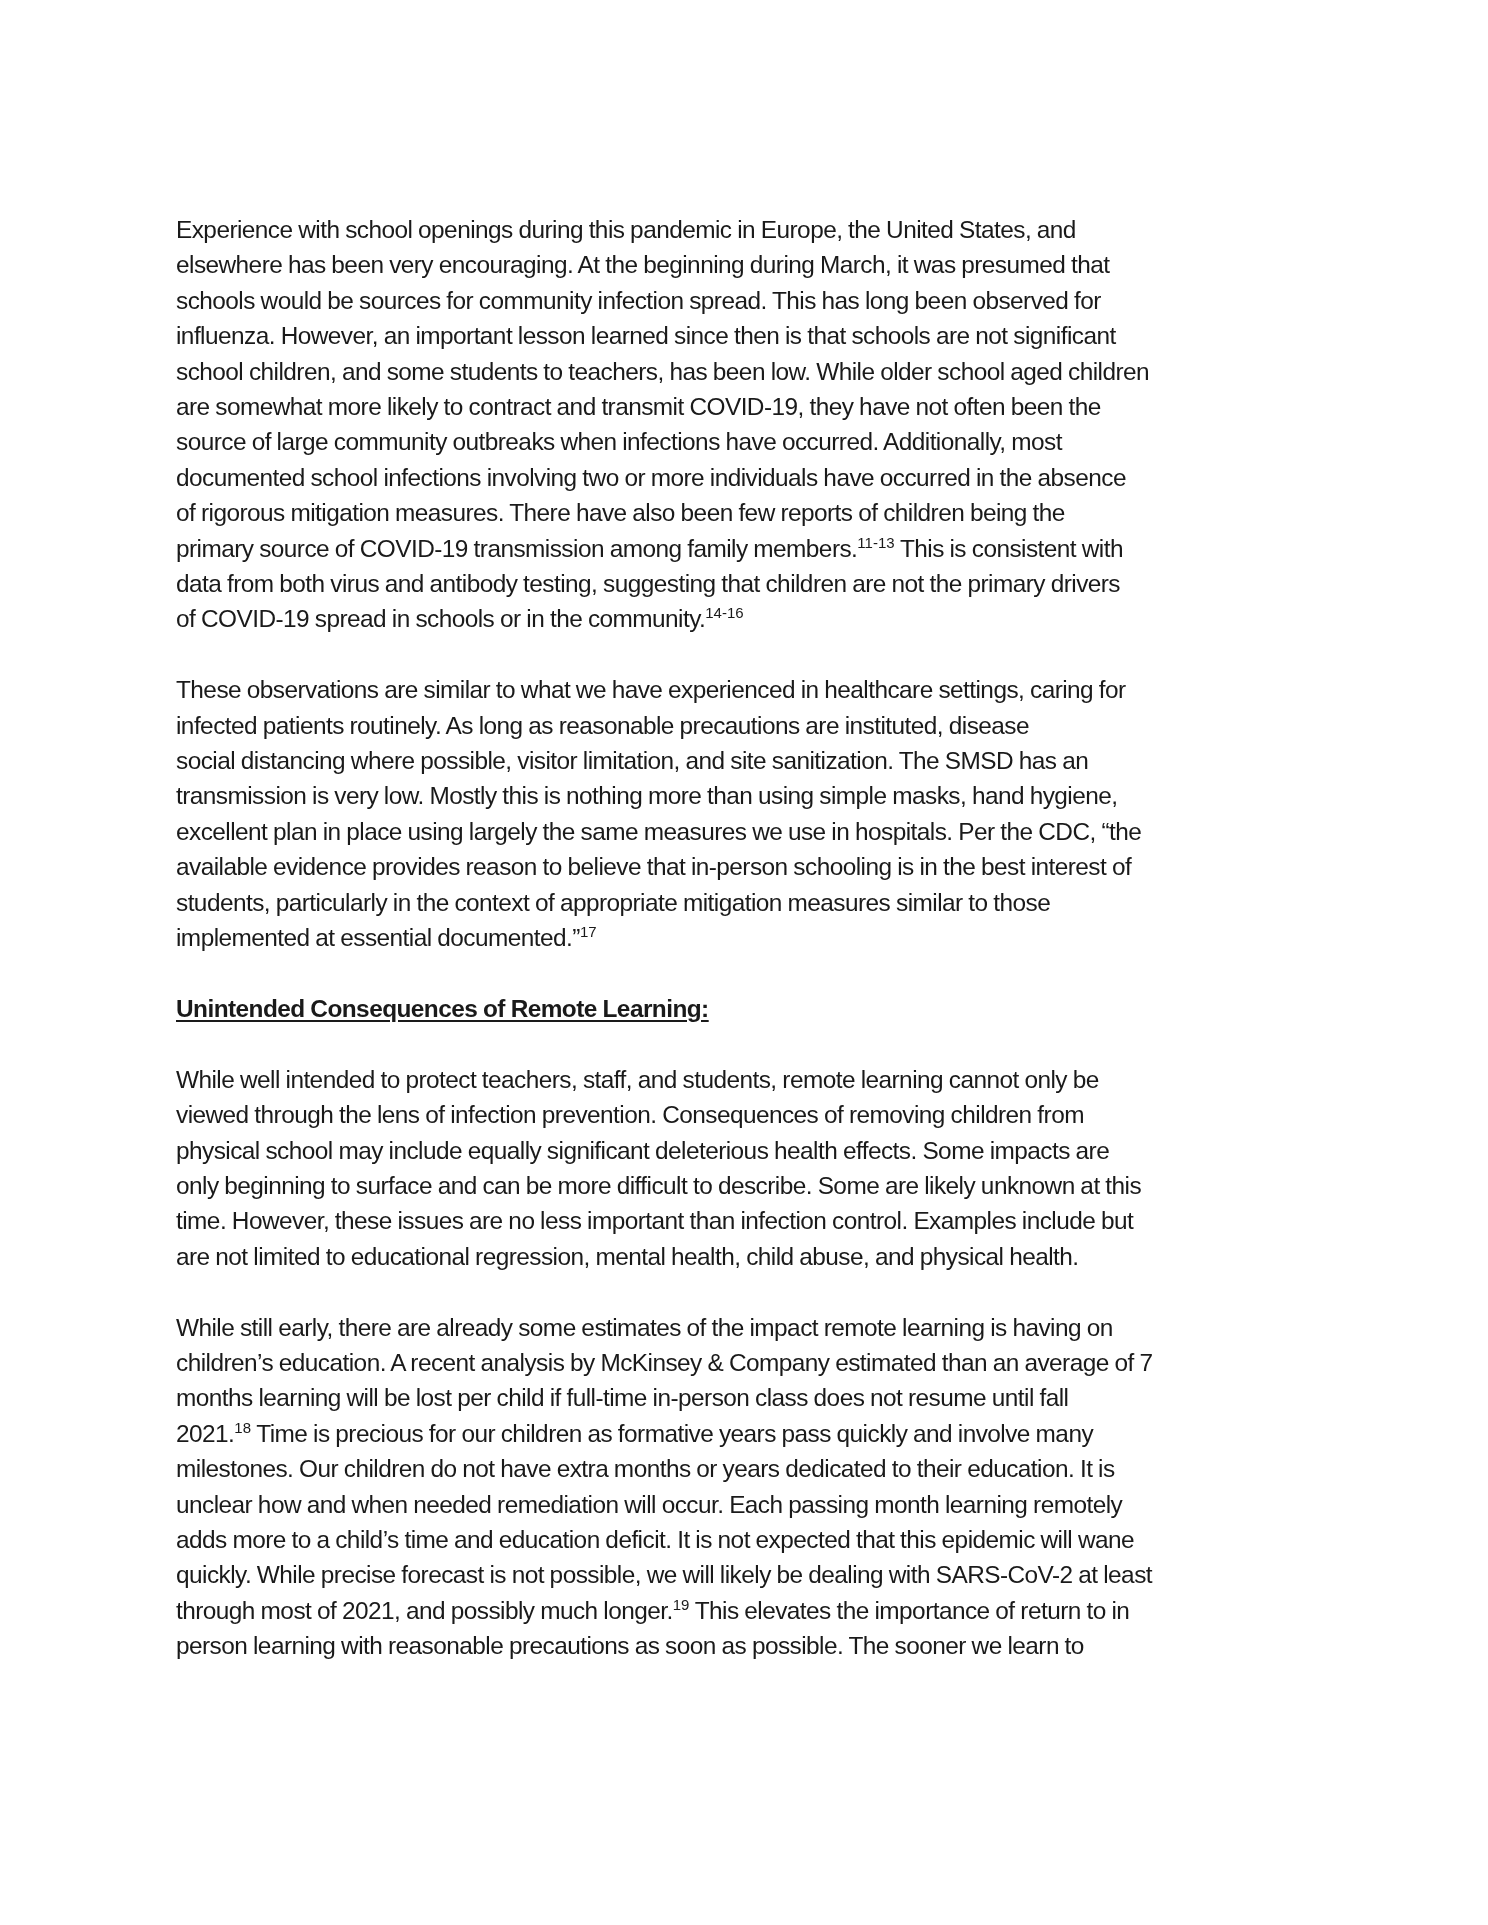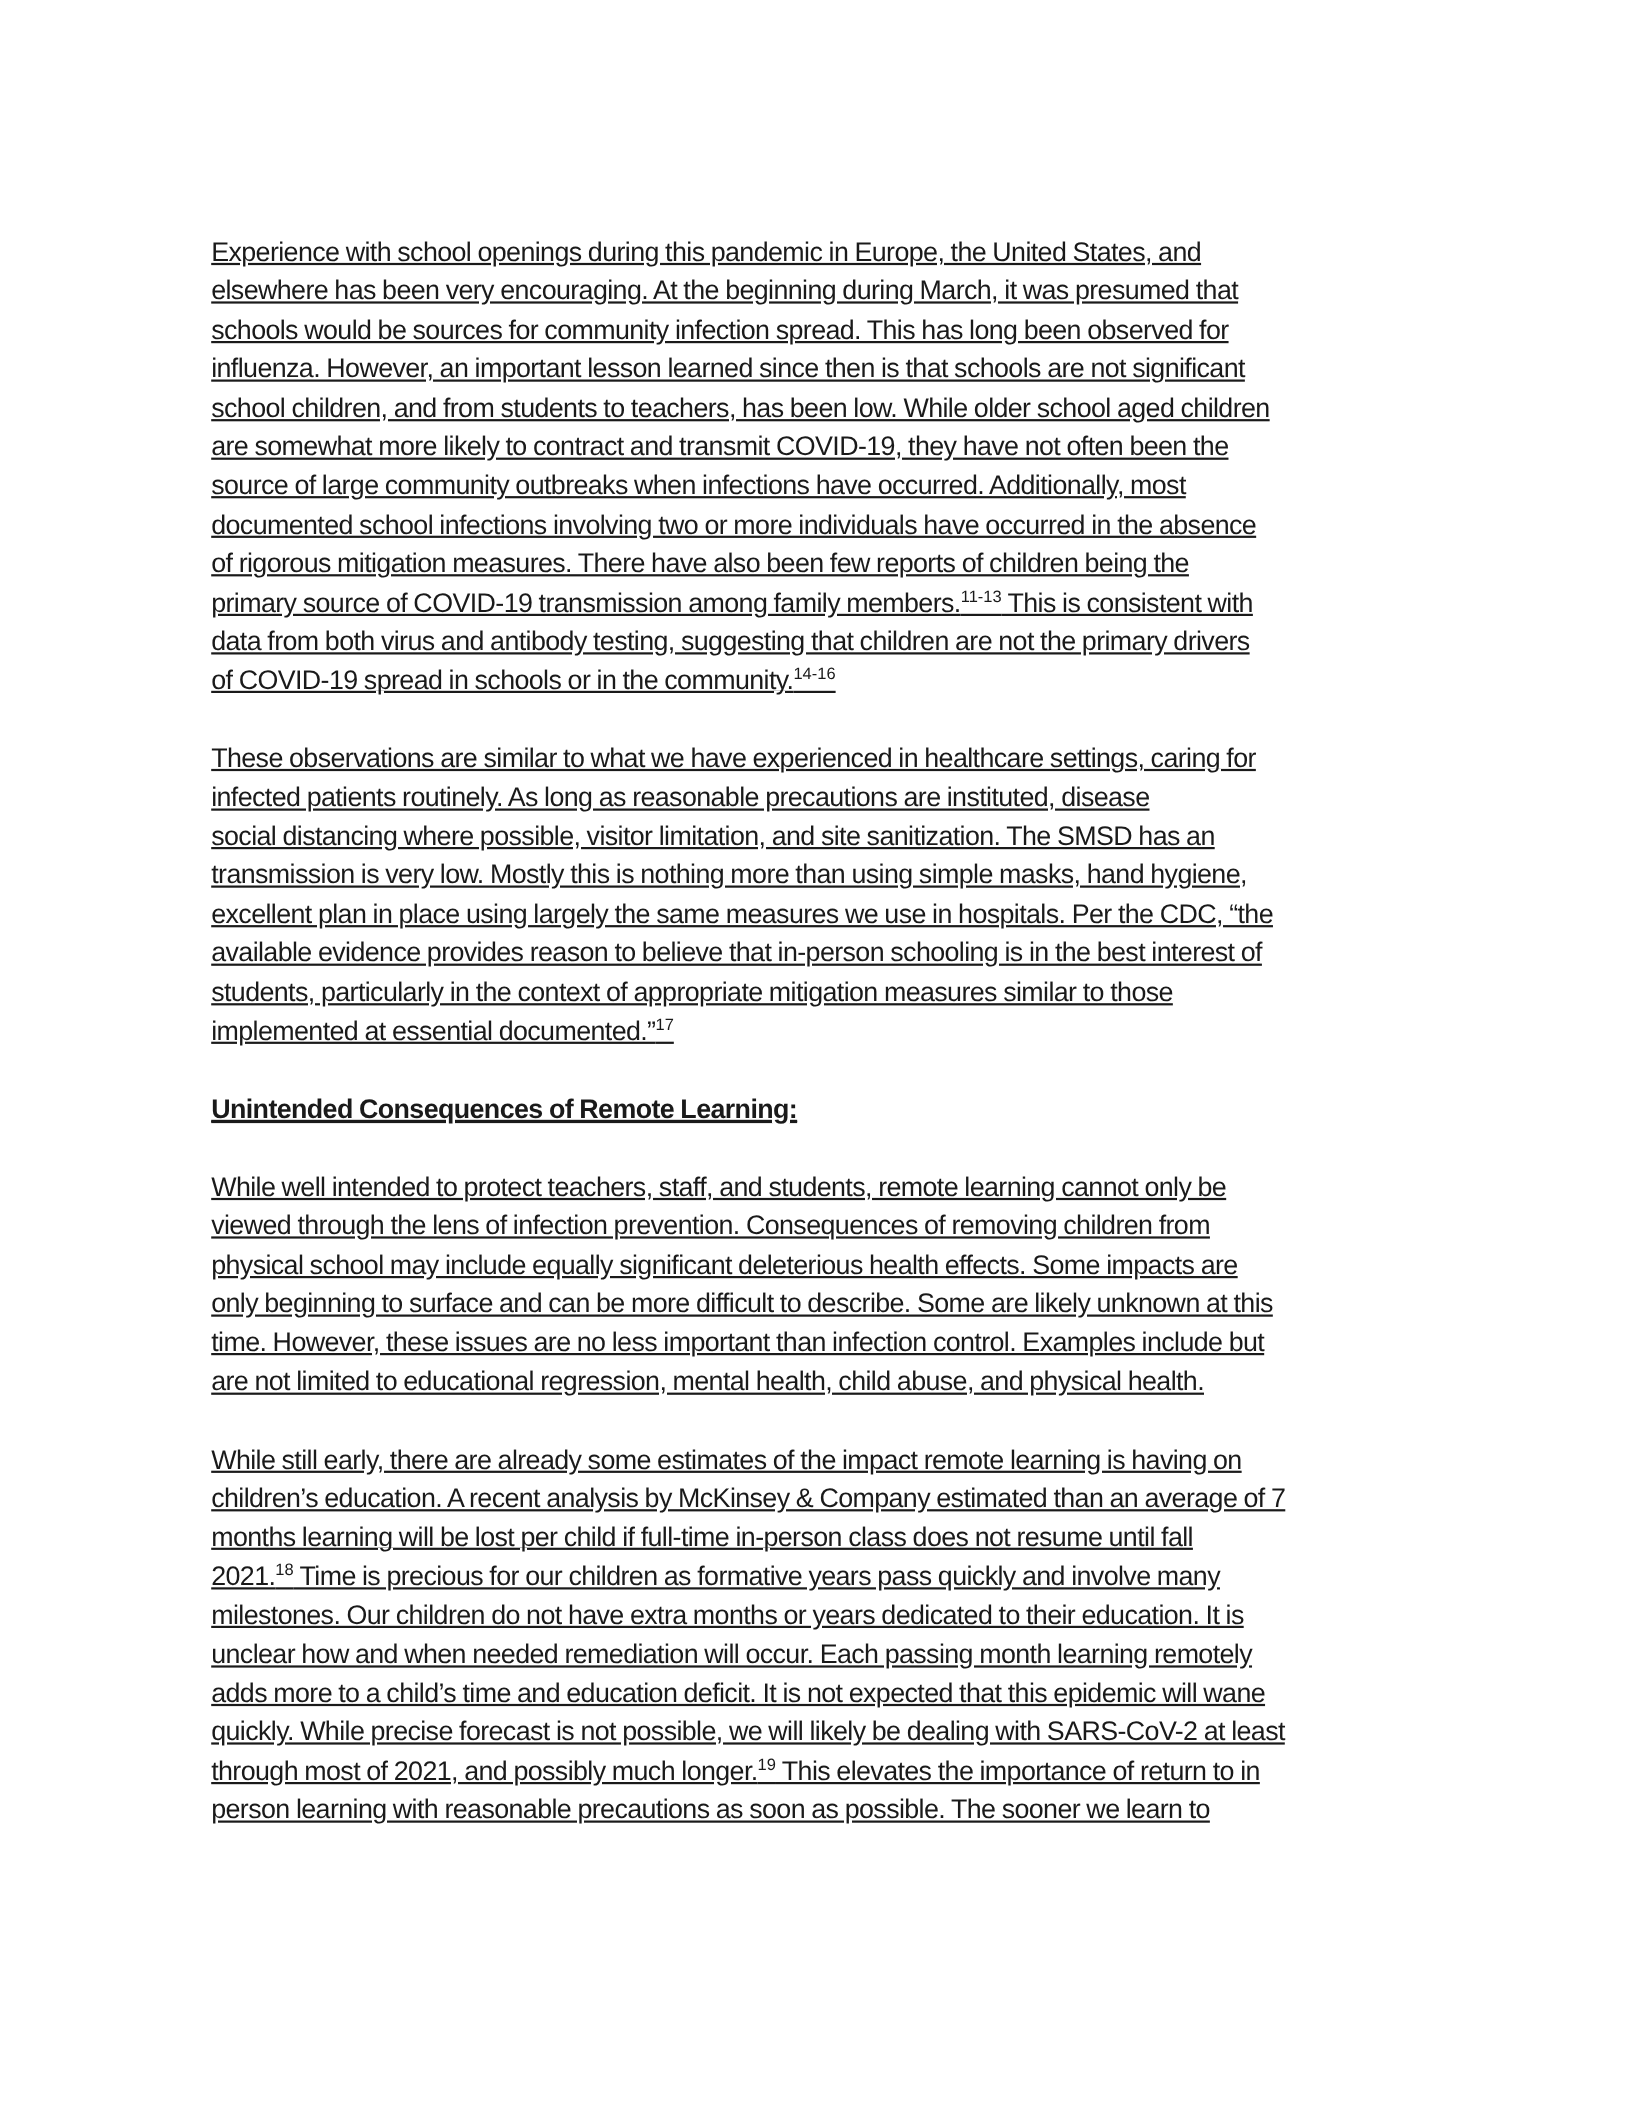--- a/index.html
+++ b/index.html
@@ -10,24 +10,23 @@
     body {
       width: 1488px;
       height: 1925px;
       position: relative;
       overflow: hidden;
       font-family: "Liberation Sans", "DejaVu Sans", sans-serif;
       color: #1a1a1a;
     }
     .page {
       position: absolute;
-      left: 192px;
+      left: 176px;
       top: 212px;
       width: 1160px;
-      text-decoration: underline;
     }
     .para {
       margin: 0;
     }
     .line {
       display: block;
       white-space: nowrap;
       font-size: 24.4px;
       line-height: 35.4px;
       letter-spacing: -0.55px;
@@ -51,21 +50,21 @@
 </head>
 <body>
 
 <div class="page">
 
   <p class="para">
     <span class="line">Experience with school openings during this pandemic in Europe, the United States, and</span>
     <span class="line">elsewhere has been very encouraging. At the beginning during March, it was presumed that</span>
     <span class="line">schools would be sources for community infection spread. This has long been observed for</span>
     <span class="line">influenza. However, an important lesson learned since then is that schools are not significant</span>
-    <span class="line">school children, and from students to teachers, has been low. While older school aged children</span>
+    <span class="line">school children, and some students to teachers, has been low. While older school aged children</span>
     <span class="line">are somewhat more likely to contract and transmit COVID-19, they have not often been the</span>
     <span class="line">source of large community outbreaks when infections have occurred. Additionally, most</span>
     <span class="line">documented school infections involving two or more individuals have occurred in the absence</span>
     <span class="line">of rigorous mitigation measures. There have also been few reports of children being the</span>
     <span class="line"><span>primary source of COVID-19 transmission among family members.</span><sup>11-13</sup><span>  This is consistent with</span></span>
     <span class="line">data from both virus and antibody testing, suggesting that children are not the primary drivers</span>
     <span class="line"><span>of COVID-19 spread in schools or in the community.</span><sup>14-16</sup></span>
   </p>
 
   <div class="gap"></div>

